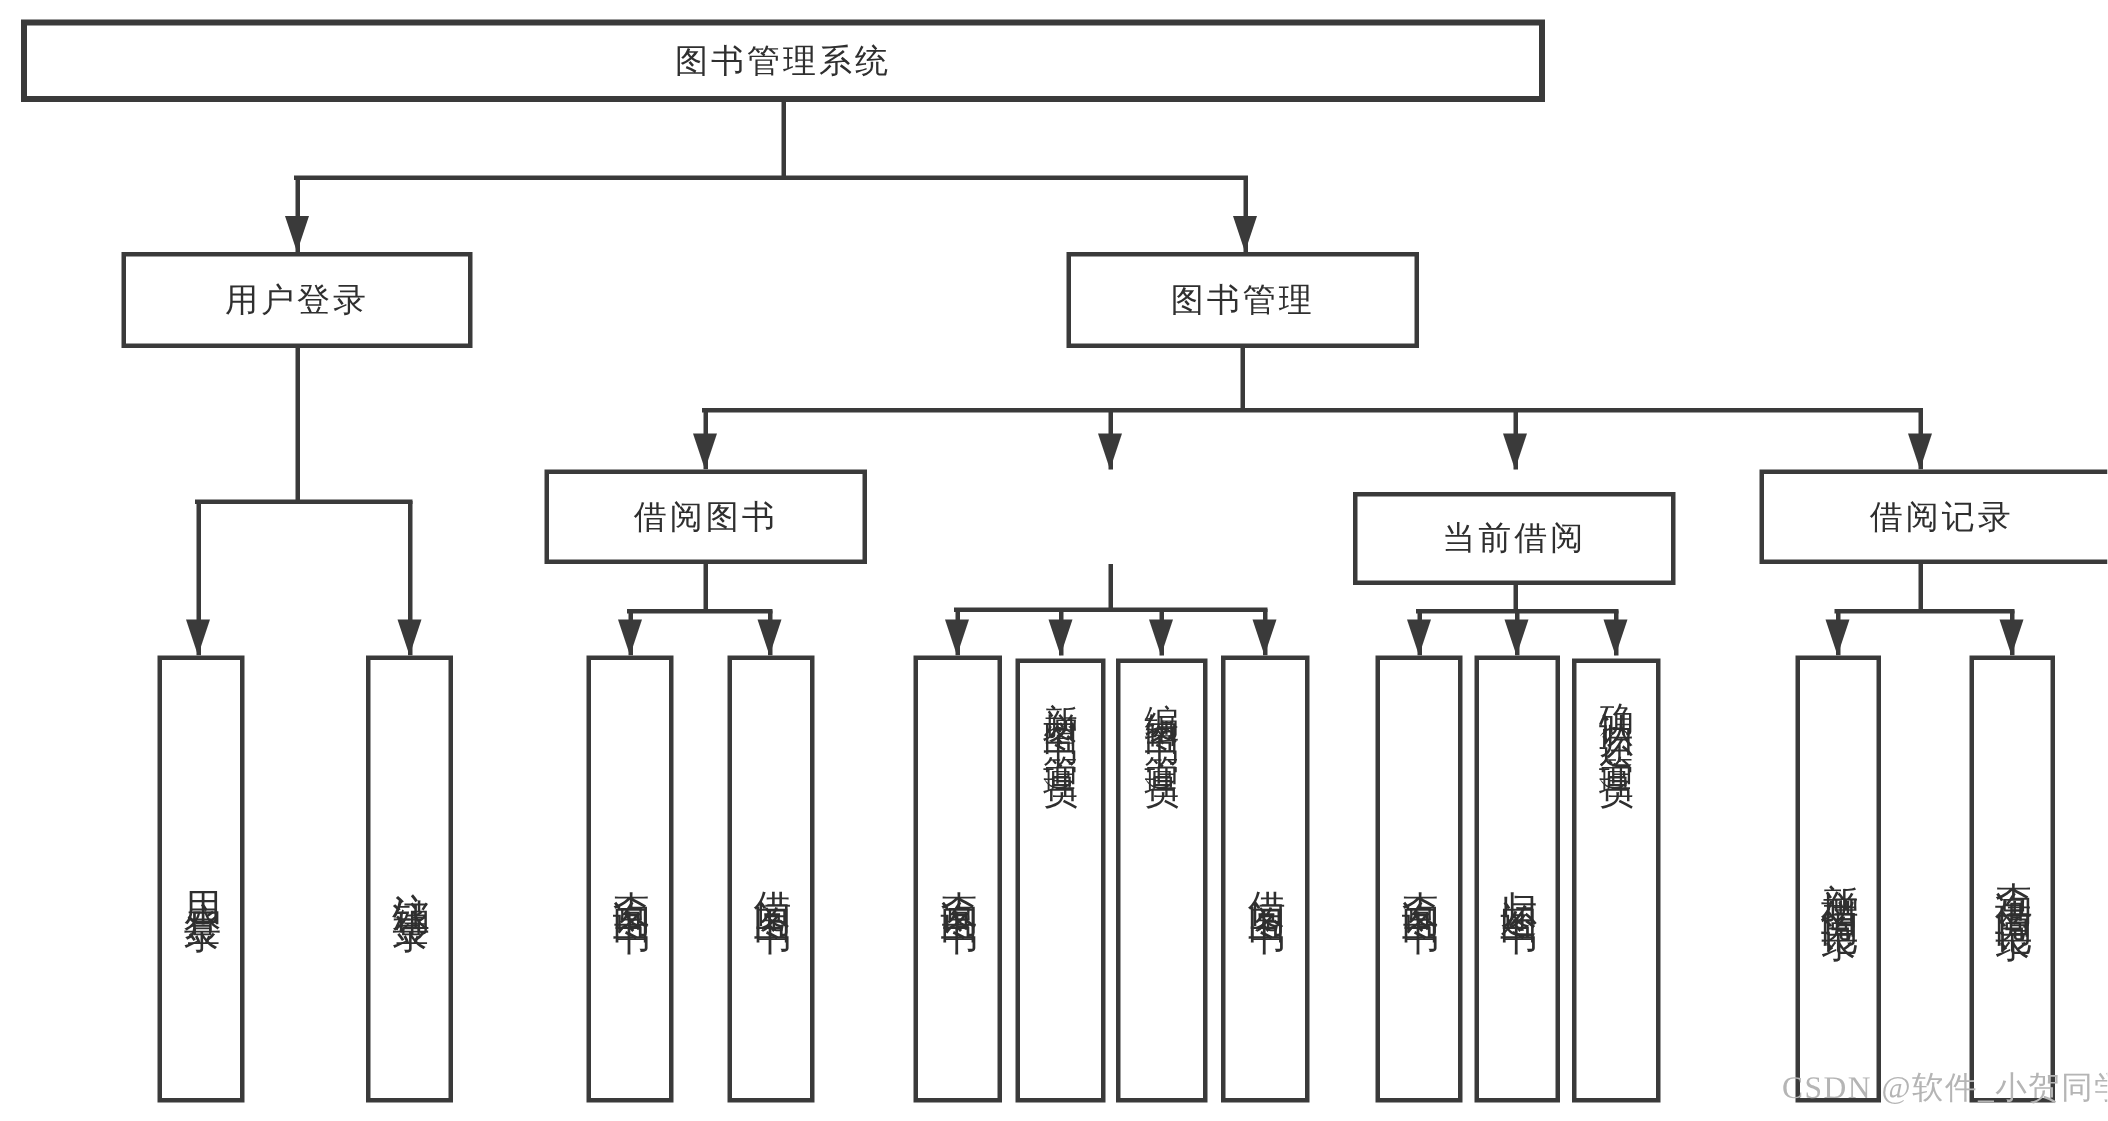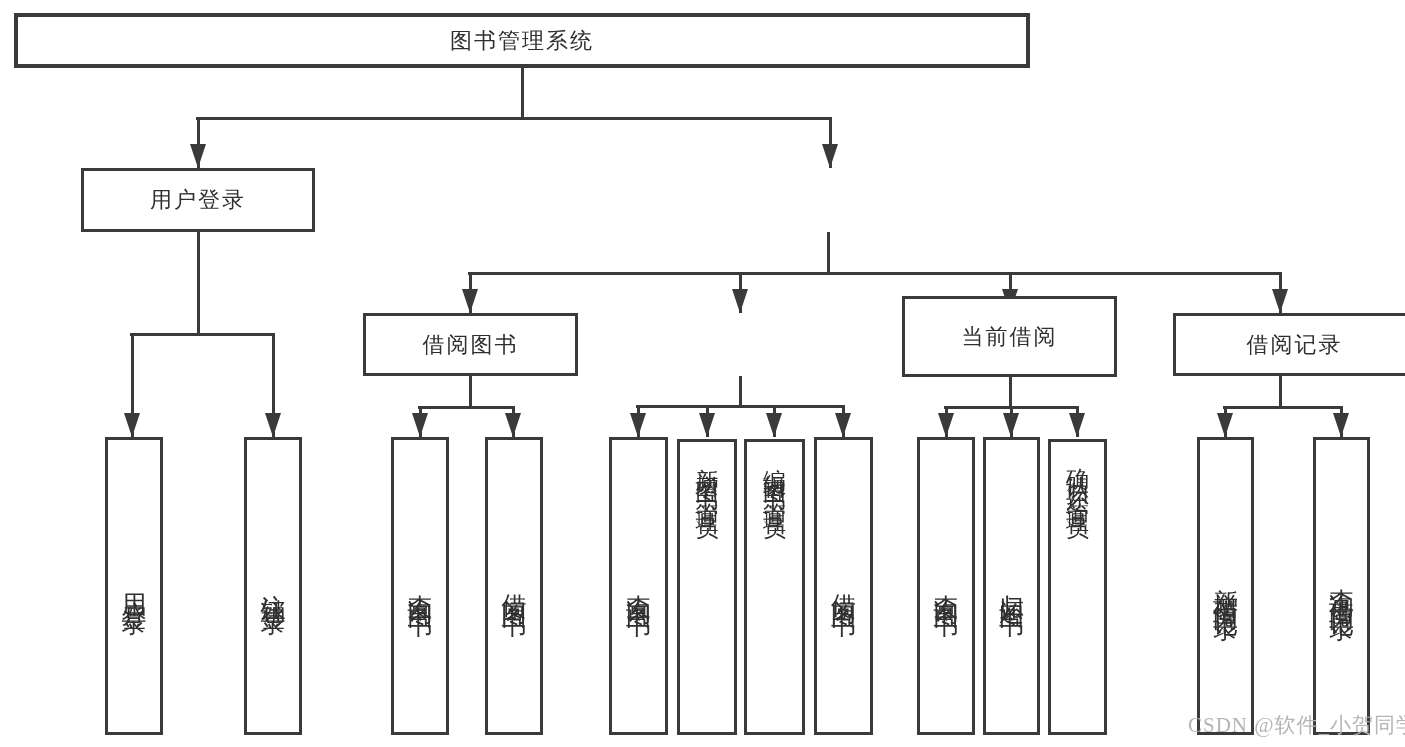--- a/index.html
+++ b/index.html
@@ -46,25 +46,28 @@
 
 <div class="canvas">
 
   <div class="node root" style="left:14px;top:13px;width:1016px;height:55px">
     <span class="hlbl">图书管理系统</span>
   </div>
 
   <div class="node" style="left:81px;top:168px;width:234px;height:64px">
     <span class="hlbl">用户登录</span>
   </div>
+  <div class="node" style="left:711px;top:168px;width:235px;height:64px">
+    <span class="hlbl">图书管理</span>
+  </div>
 
   <div class="node" style="left:363px;top:313px;width:215px;height:63px">
     <span class="hlbl">借阅图书</span>
   </div>
-  <div class="node" style="left:902px;top:296px;width:215px;height:81px">
+  <div class="node" style="left:902px;top:328px;width:215px;height:62px">
     <span class="hlbl">当前借阅</span>
   </div>
   <div class="node" style="left:1173px;top:313px;width:243px;height:63px">
     <span class="hlbl">借阅记录</span>
   </div>
 
   <div class="node vnode" style="left:105px;top:437px;width:58px;height:298px">
     <span class="vlbl">用户登录</span>
   </div>
   <div class="node vnode" style="left:244px;top:437px;width:58px;height:298px">

